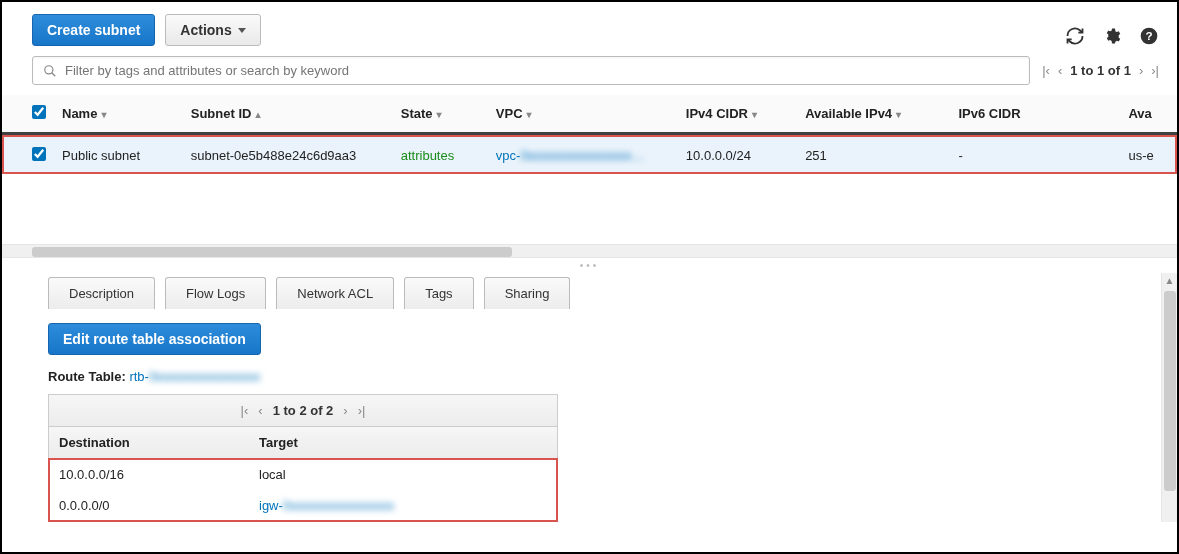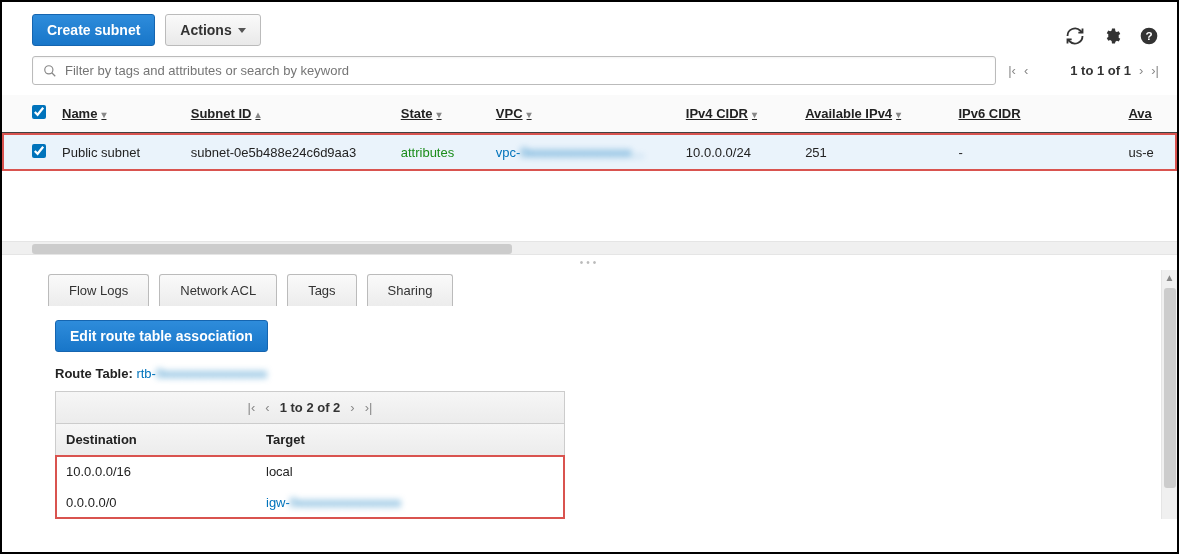--- a/index.html
+++ b/index.html
@@ -9,43 +9,43 @@
 .btn-primary { background: linear-gradient(#2e8cdb,#1876c9); color: #fff; border-color: #1565b0; }
 .btn-default { background: linear-gradient(#fafafa,#e9e9e9); color: #333; border-color: #bbb; }
 .caret-down { display:inline-block; margin-left:6px; width:0; height:0; border-left:4px solid transparent; border-right:4px solid transparent; border-top:5px solid #555; }
 .toolbar-right { margin-left:auto; display:flex; gap:18px; align-items:center; color:#333; }
 .icon-btn { cursor:pointer; }
 .filter-row { display:flex; align-items:center; padding: 0 18px 10px 30px; gap:12px; }
 .search-box { flex:1; display:flex; align-items:center; border:1px solid #bbb; border-radius:3px; background:#fff; padding:6px 10px; box-shadow: inset 0 1px 2px rgba(0,0,0,.05); }
 .search-box input { flex:1; border:none; outline:none; font-size:13px; background:transparent; color:#ef4444; }
 .search-box .mag { margin-right:8px; color:#888; }
 .pager { display:flex; align-items:center; gap:8px; color:#888; }
-.pager .page-txt { color:#333; font-weight:700;margin-left:34px; }
+.pager .page-txt { color:#333; font-weight:700; }
 .pager .chev { cursor:pointer; }
 .table-wrap { padding: 0 0 0 0; }
 table.main { width:100%; border-collapse:collapse; }
-table.main th { text-align:left; font-weight:700; padding:10px 8px; border-bottom:2px solid #404040; background: #fafafa; color:#222; white-space:nowrap;text-decoration:underline; }
+table.main th { text-align:left; font-weight:700; padding:10px 8px; border-bottom:5px solid #404040; background: #fafafa; color:#222; white-space:nowrap; }
 table.main th .sort { color:#888; font-size:10px; margin-left:4px; }
 table.main td { padding:10px 8px; border-bottom: none; white-space:nowrap; }
 .checkbox-cell { width:40px; text-align:center; padding-left: 30px !important; }
 input[type=checkbox] { width:14px; height:14px; accent-color:#0073bb; }
 .row-selected { background:#eaf3fb; }
 .row-highlight { outline: 2px solid #d9534f; outline-offset:-2px; }
 .state-available { color: #1a8c1a; }
 .link { color:#0073bb; cursor:pointer; }
 .blur-text { color:#0073bb; filter: blur(3px); user-select:none; }
 .scroll-strip { height:14px; background:#f0f0f0; border-top:1px solid #e5e5e5; border-bottom:1px solid #e5e5e5; margin-top:70px; position:relative; }
 .scroll-thumb { position:absolute; left:30px; top:2px; height:10px; width:480px; background:#ccc; border-radius:3px; }
 .dots-sep { text-align:center; color:#bbb; font-size:10px; letter-spacing:3px; padding:2px 0; }
 .panel { display:flex; }
 .panel-main { flex:1; padding: 0 16px 0 46px; overflow:hidden; }
 .tabs { display:flex; gap:10px; margin-top:4px; }
 .tab { border:1px solid #bbb; border-bottom:none; background:linear-gradient(#fafafa,#ececec); padding:8px 20px; border-radius:3px 3px 0 0; cursor:pointer; color:#333; font-size:13px; }
 .tab.active { background:#fff; border-top:2px solid #ff9900; color:#222; font-weight:700; position:relative; z-index:2; }
-.panel-content { padding:14px 0 0 0;margin-left:7px; }
+.panel-content { padding:14px 0 0 0; }
 .rt-label { margin-top:14px; font-size:13px; }
 .rt-label .lbl { font-weight:700; }
 .rt-table-wrap { margin-top:10px; width:510px; border:1px solid #ccc; }
 .rt-pager { background:linear-gradient(#f6f6f6,#ececec); border-bottom:1px solid #ccc; text-align:center; padding:8px; display:flex; justify-content:center; align-items:center; gap:10px; color:#888; }
 .rt-pager .page-txt { color:#333; font-weight:700; }
 table.rt { width:100%; border-collapse:collapse; }
 table.rt th { text-align:left; background:linear-gradient(#f6f6f6,#ececec); padding:8px 10px; border-bottom:1px solid #ccc; font-weight:700; }
 table.rt td { padding:8px 10px; }
 .rt-body-highlight { outline:2px solid #d9534f; outline-offset:-1px; }
 .vscroll { width:16px; background:#f0f0f0; border-left:1px solid #e5e5e5; position:relative; }
@@ -136,20 +136,21 @@
 </div>
 
 <div class="scroll-strip">
   <div class="scroll-thumb"></div>
 </div>
 <div class="dots-sep">•••</div>
 
 <div class="panel">
   <div class="panel-main">
     <div class="tabs">
+      <div class="tab">Description</div>
       <div class="tab">Flow Logs</div>
       <div class="tab">Network ACL</div>
       <div class="tab">Tags</div>
       <div class="tab">Sharing</div>
     </div>
     <div class="panel-content">
       <button class="btn btn-primary">Edit route table association</button>
       <div class="rt-label">
         <span class="lbl">Route Table:</span>
         <span class="link"><span>rtb-</span><span class="blur-text">0xxxxxxxxxxxxxxxx</span></span>

